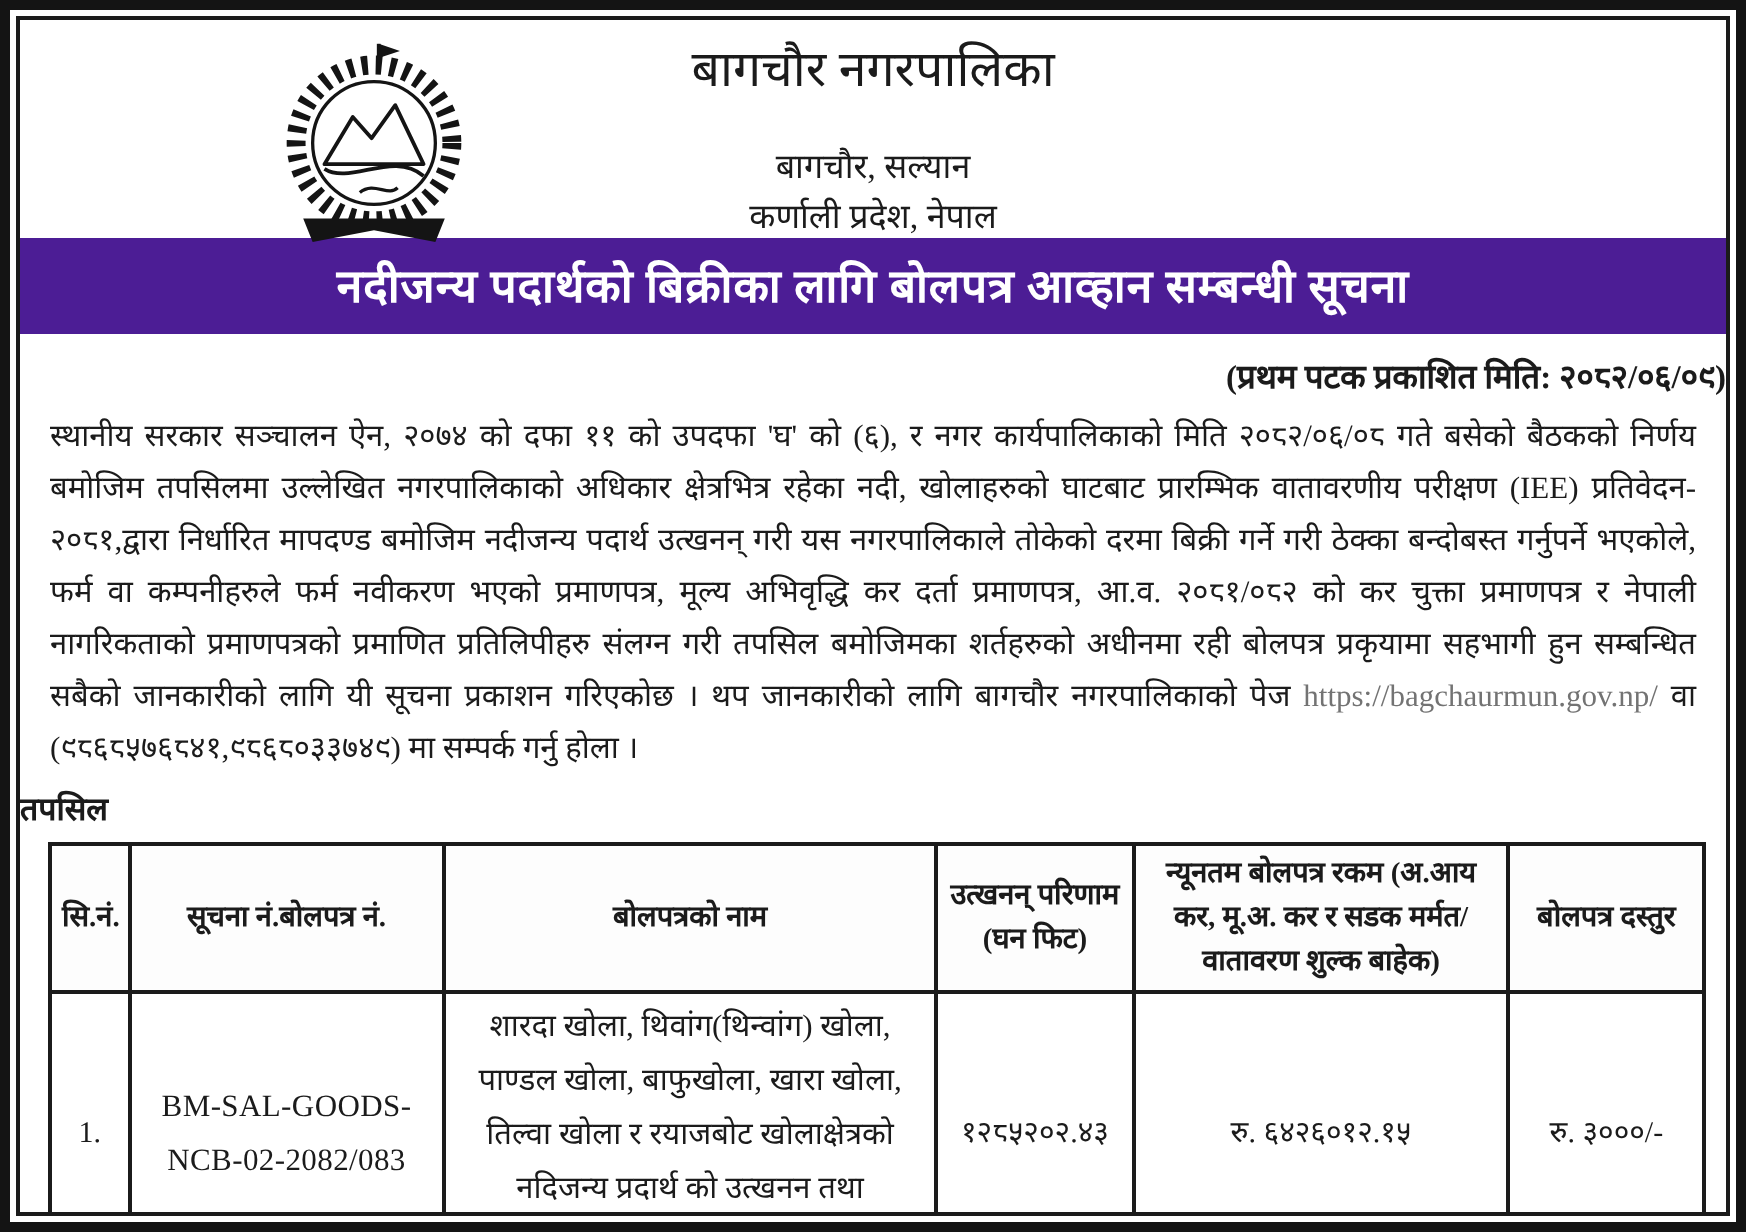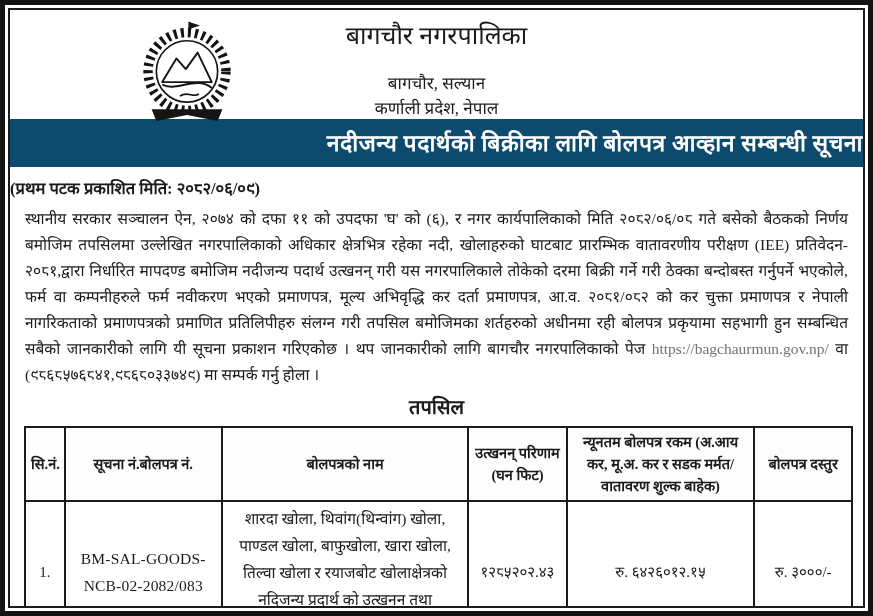--- a/index.html
+++ b/index.html
@@ -14,29 +14,29 @@
   
   .letterhead{position:relative;height:126px;padding-top:8px;}
   .logo{position:absolute;left:118px;top:6px;width:118px;height:118px;}
   .head-lines{text-align:center;font-weight:normal;line-height:1.25;}
   .head-muni{font-size:25px;margin-top:2px;}
   .head-office{font-size:23px;margin-top:4px;}
   .head-addr{font-size:17px;margin-top:22px;}
   .head-prov{font-size:17px;margin-top:3px;}
   
   .banner{
-    background:#0c4a6e;color:#ffffff;text-align:right;font-weight:bold;
+    background:#4c1d95;color:#ffffff;text-align:center;font-weight:bold;
     font-size:23px;padding:7px 0 9px 0;letter-spacing:.5px;
   }
-  .dateline{text-align:left;font-weight:bold;font-size:16.5px;margin:9px 0 5px 0;}
+  .dateline{text-align:right;font-weight:bold;font-size:16.5px;margin:9px 0 5px 0;}
   .body-text{
     margin:2px 15px 0 15px;text-align:justify;font-size:15.5px;line-height:26px;
   }
   .url{color:#737373;}
-  .tapsil{text-align:center;font-weight:bold;font-size:20px;margin:5px 0 6px 0;}
+  .tapsil{text-align:left;font-weight:bold;font-size:16px;margin:5px 0 6px 0;}
   
   table.tender{
     border-collapse:collapse;table-layout:fixed;margin:0 14px;width:829px;
     border:2.5px solid #1b1b1b;font-size:15px;
   }
   table.tender th, table.tender td{border:2px solid #1b1b1b;vertical-align:middle;padding:3px 5px;}
   table.tender th{font-weight:bold;font-size:14.5px;line-height:22px;text-align:center;height:62px;background:#fdfdfd;}
   table.tender td{text-align:center;height:108px;line-height:27px;}
   td.cell-notice{font-size:15.5px;line-height:26px;letter-spacing:.2px;}
   td.cell-name{font-size:15.5px;}

